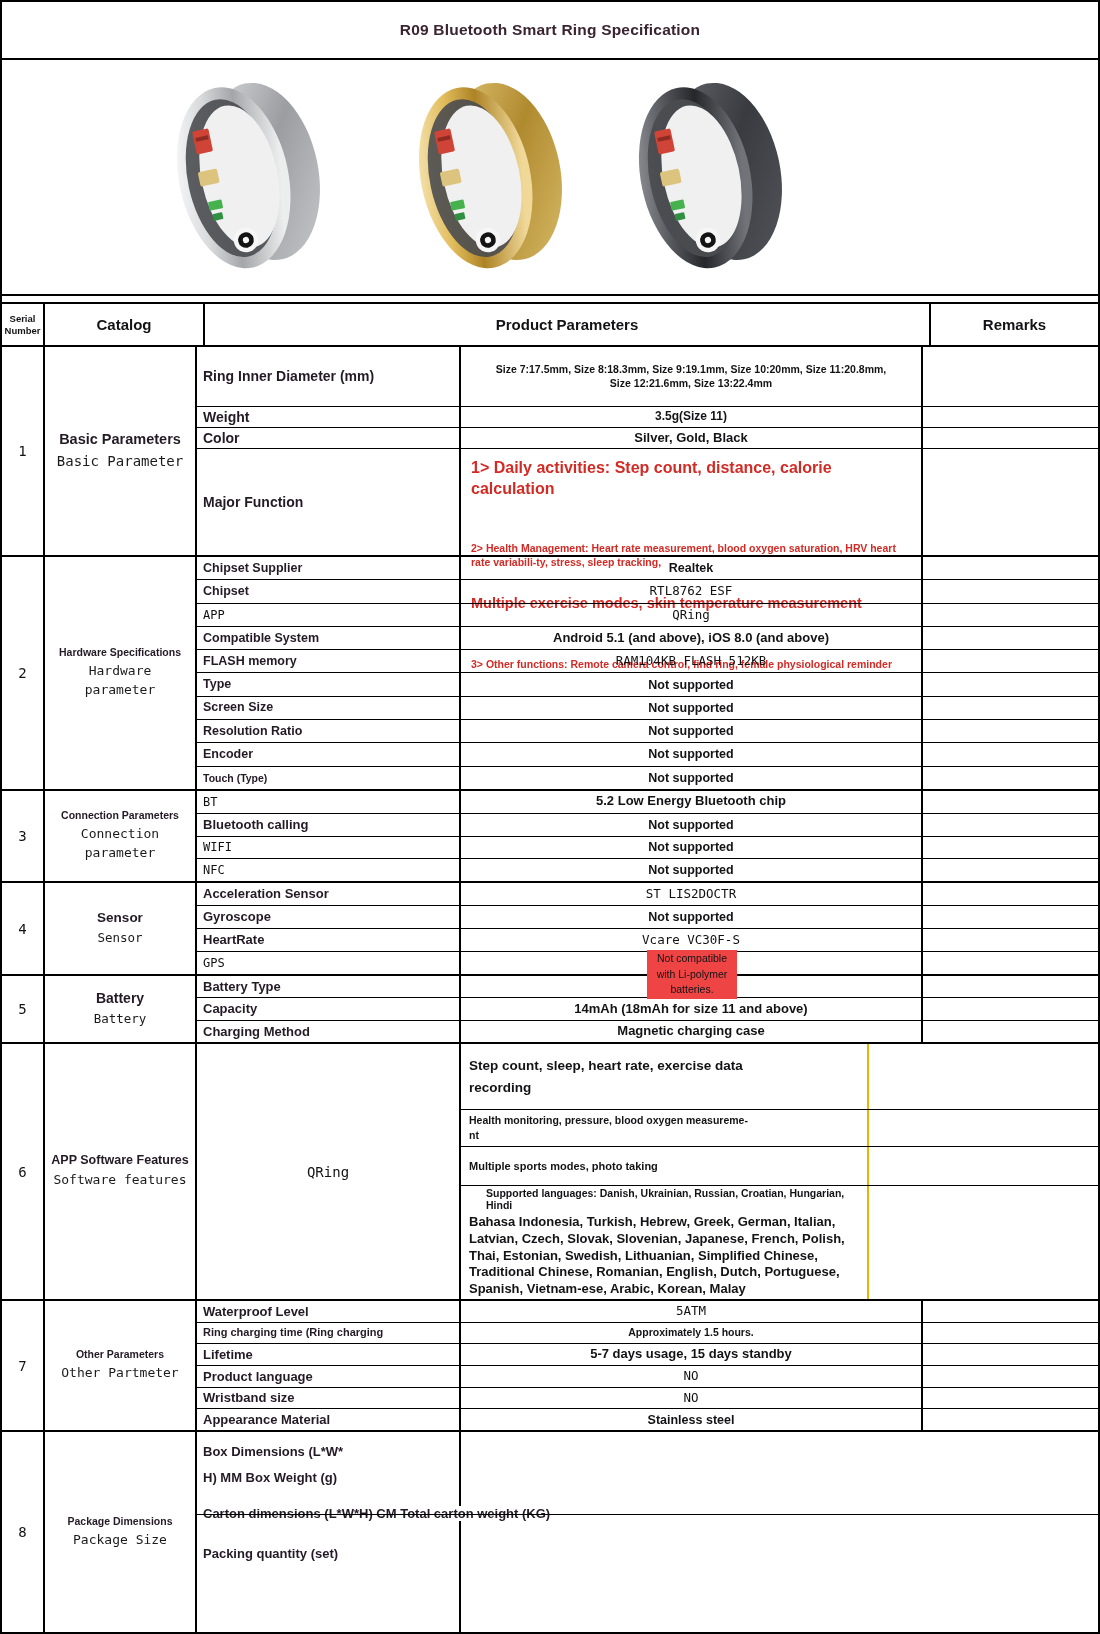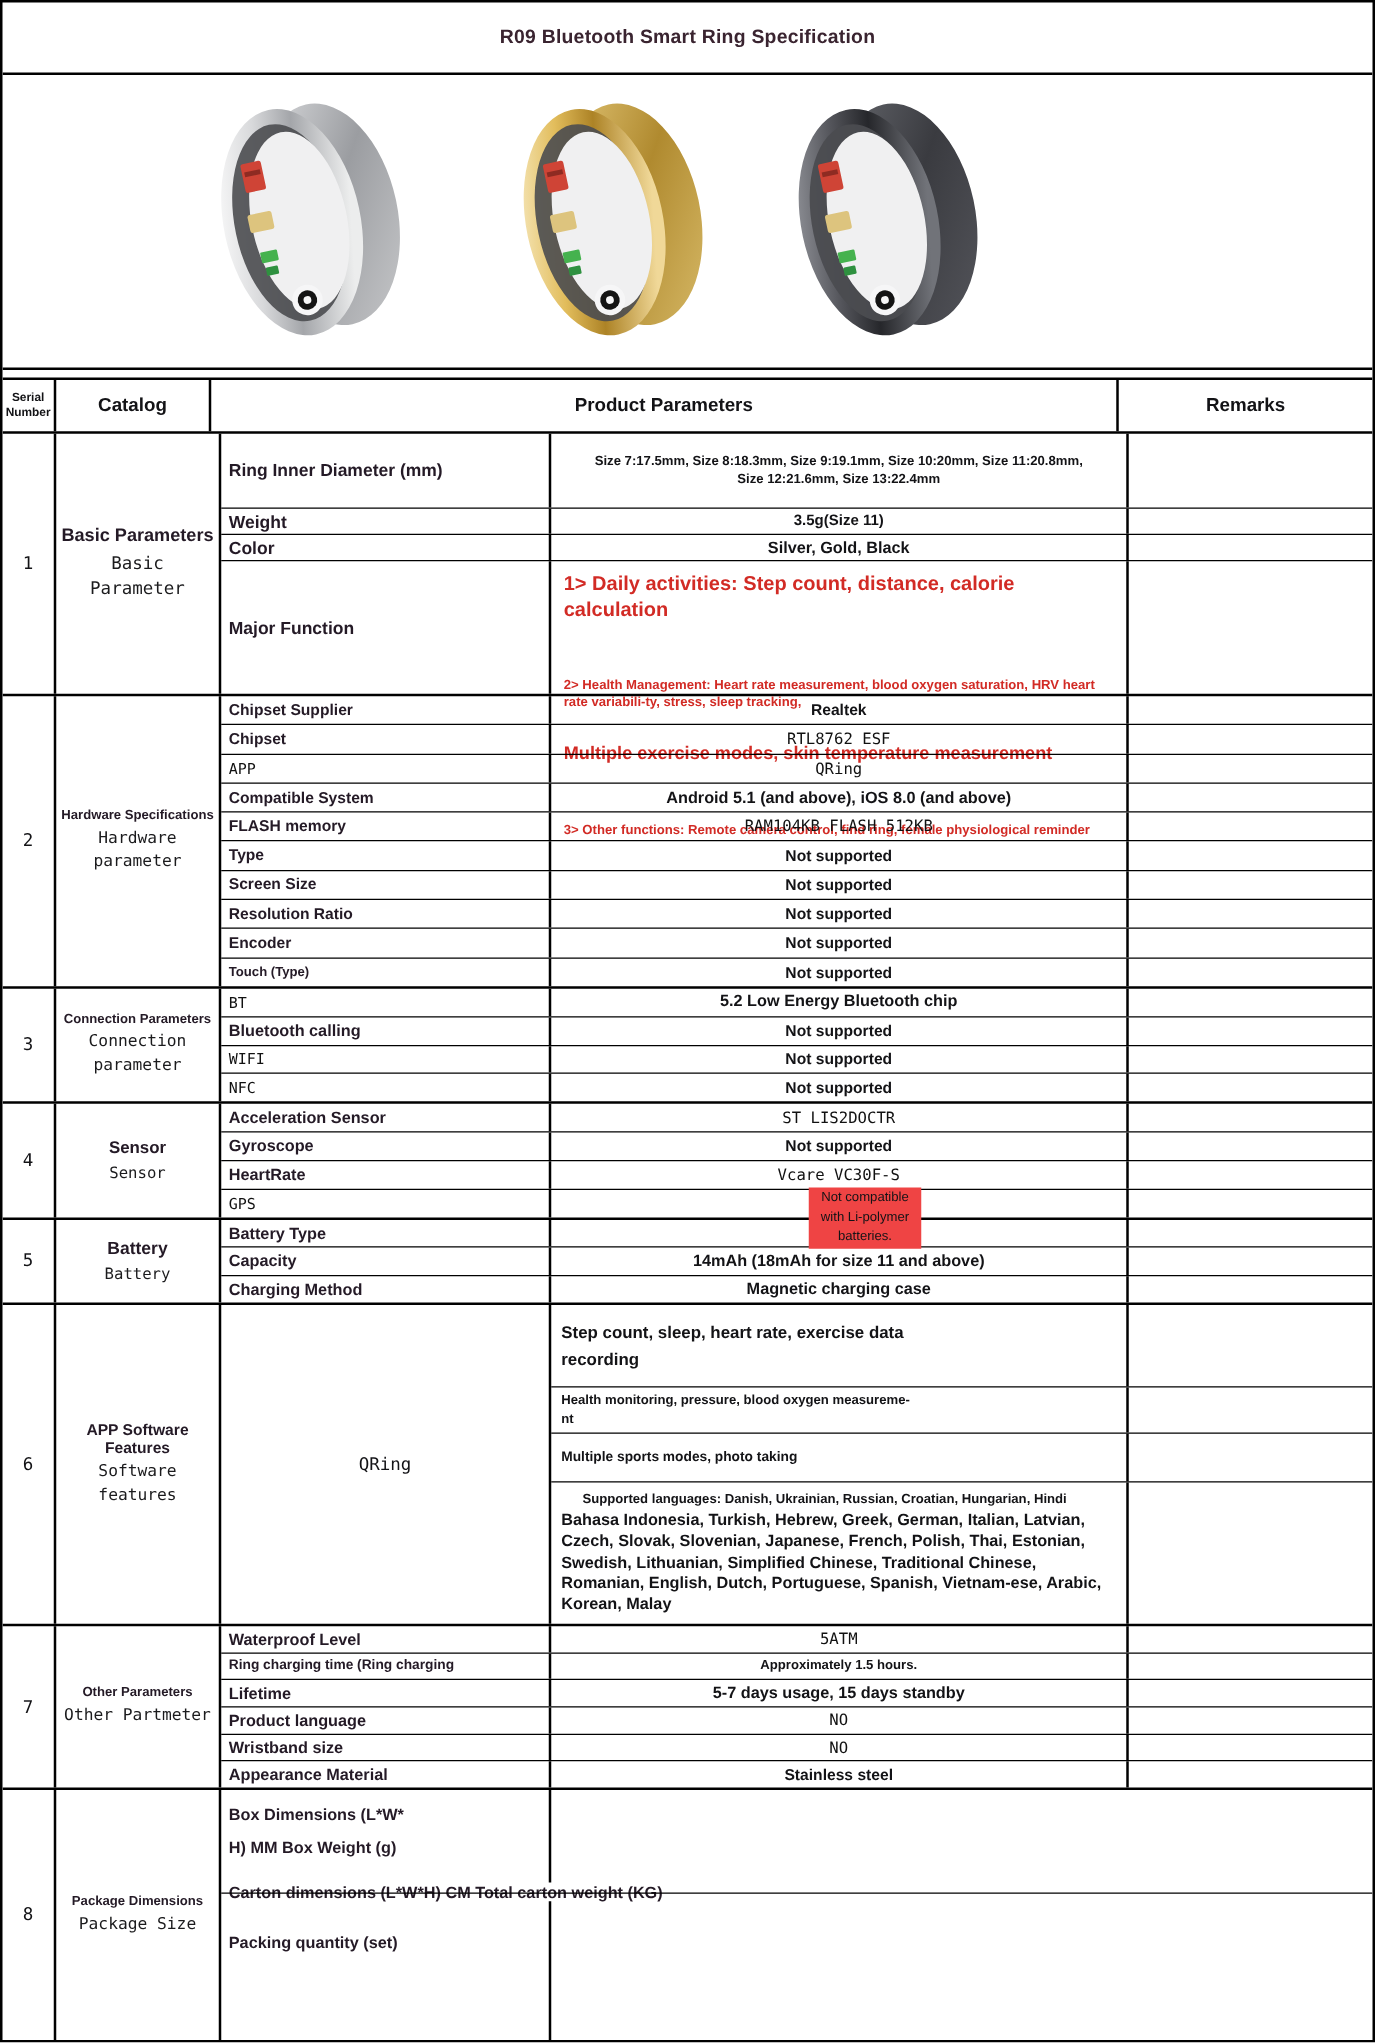--- a/index.html
+++ b/index.html
@@ -12,28 +12,28 @@
   
   .image-band{position:absolute;left:0;top:58px;width:100%;height:236px;border-bottom:2px solid #000;box-sizing:border-box;}
   .ring{position:absolute;top:12px;}
   .ring.s{left:172px;} .ring.g{left:414px;} .ring.b{left:634px;}
   
   .grid{position:absolute;left:0;top:300px;width:100%;height:1330px;border-top:2px solid #000;
         display:flex;flex-direction:column;box-sizing:border-box;}
   .thead{height:43px;border-bottom:2px solid #000;display:flex;box-sizing:border-box;font-weight:bold;}
   .th{display:flex;align-items:center;justify-content:center;text-align:center;box-sizing:border-box;}
   .th-serial{width:43px;border-right:2px solid #000;font-size:9.5px;white-space:pre-line;line-height:1.2;}
-  .th-catalog{width:124px;border-right:2px solid #000;font-size:15px;}
+  .th-catalog{width:160px;border-right:2px solid #000;font-size:15px;}
   .th-params{width:726px;border-right:2px solid #000;font-size:15px;}
   .th-remarks{flex:1;font-size:15px;}
   .sec{display:flex;border-bottom:2px solid #000;box-sizing:border-box;min-height:0;}
   .sec.last{border-bottom:none;}
   .sec-serial{width:43px;border-right:2px solid #000;display:flex;align-items:center;justify-content:center;
               font-family:"DejaVu Sans Mono",monospace;font-size:14px;box-sizing:border-box;}
-  .sec-catalog{width:132px;border-right:2px solid #000;display:flex;flex-direction:column;align-items:center;
+  .sec-catalog{width:152px;border-right:2px solid #000;display:flex;flex-direction:column;align-items:center;
                justify-content:center;text-align:center;gap:4px;padding:2px;box-sizing:border-box;}
   .cat-en{font-weight:bold;color:#241a26;}
   .cat-lg{font-size:14.5px;} .cat-md{font-size:12.5px;} .cat-sm{font-size:10.5px;}
   .cat-alt{font-family:"DejaVu Sans Mono",monospace;font-size:13px;white-space:pre-line;line-height:1.45;color:#1b1b1d;}
   .sec-rows{flex:1;display:flex;flex-direction:column;min-height:0;}
   .row{display:flex;border-bottom:1px solid #000;box-sizing:border-box;min-height:0;}
   .row:last-child{border-bottom:none;}
   .rf{flex:1;}
   .lc{width:264px;border-right:2px solid #000;display:flex;align-items:center;text-align:left;
       padding:1px 4px 1px 6px;font-weight:bold;font-size:12.5px;color:#241a26;box-sizing:border-box;line-height:1.2;}
@@ -49,21 +49,21 @@
   .mf div{color:#d22b25;}
   .mf1{font-size:16px;margin-bottom:17px;}
   .mf2{font-size:10.5px;line-height:1.4;}
   .mf3{font-size:14.5px;margin-bottom:21px;}
   .mf4{font-size:10.5px;}
   
   .rows6{flex:1;display:flex;min-height:0;}
   .qring-cell{width:264px;border-right:2px solid #000;display:flex;align-items:center;justify-content:center;
               font-family:"DejaVu Sans Mono",monospace;font-size:14px;box-sizing:border-box;}
   .col6{flex:1;display:flex;flex-direction:column;min-height:0;}
-  .vc6{width:462px;border-right:2px solid #000000;display:flex;flex-direction:column;align-items:flex-start;
+  .vc6{width:408px;border-right:2px solid #eab308;display:flex;flex-direction:column;align-items:flex-start;
        justify-content:center;text-align:left;font-weight:bold;padding:2px 6px 2px 8px;box-sizing:border-box;}
   .v61{font-size:13.5px;line-height:1.6;}
   .v62{font-size:10.5px;line-height:1.45;}
   .v63{font-size:11px;}
   .v64s{font-size:10.5px;margin-bottom:3px;margin-left:17px;}
   .v64b{font-size:13px;line-height:1.3;}
   
   .rows8{flex:1;display:flex;position:relative;min-height:0;}
   .lc8{width:264px;border-right:2px solid #000;position:relative;box-sizing:border-box;}
   .lbl8{position:absolute;left:6px;font-weight:bold;font-size:13px;color:#241a26;white-space:pre-line;}

